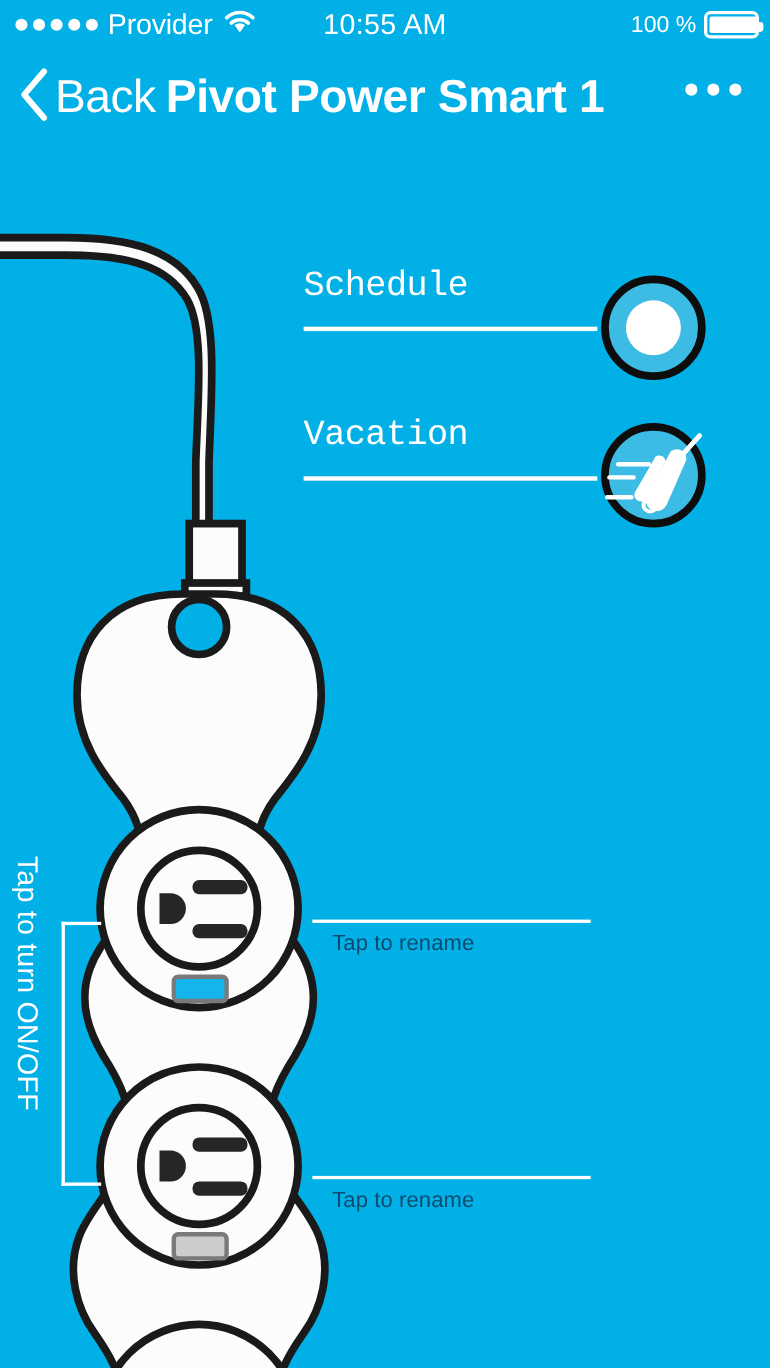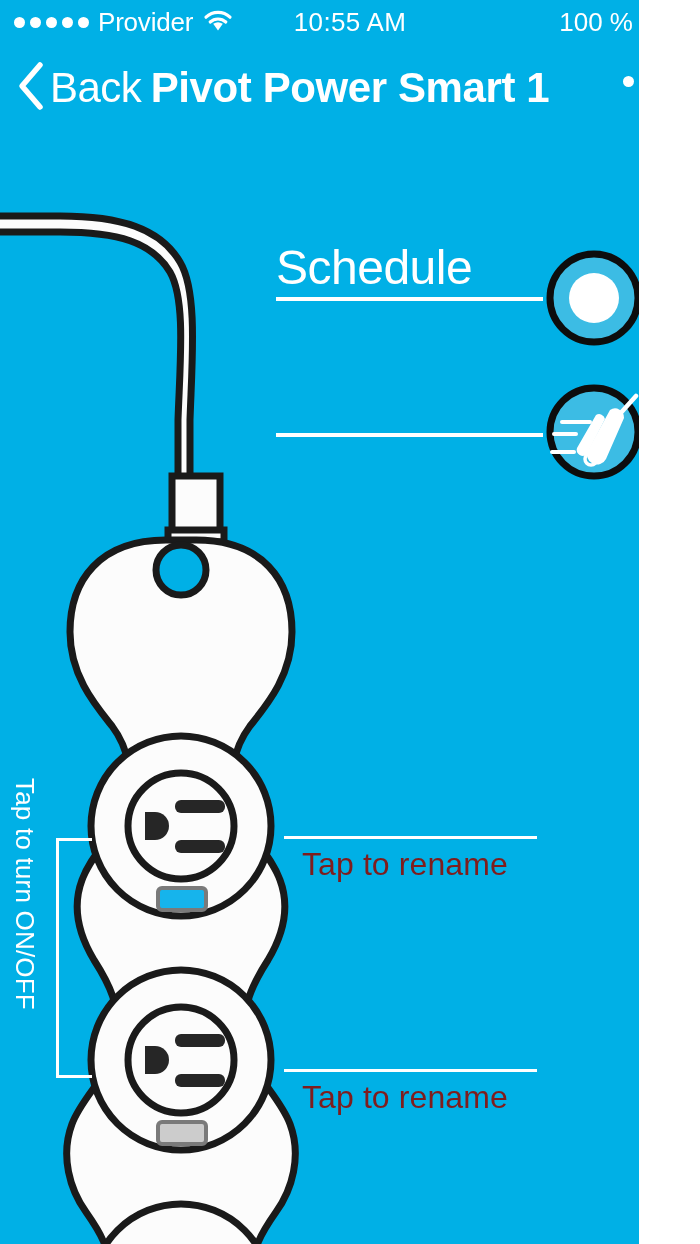--- a/index.html
+++ b/index.html
@@ -6,21 +6,21 @@
     margin: 0;
     padding: 0;
     background: #ffffff;
   }
   body {
     font-family: "Liberation Sans", sans-serif;
     -webkit-font-smoothing: antialiased;
   }
   #screen {
     position: relative;
-    width: 639px;
+    width: 700px;
     height: 1244px;
     background: #00B0E6;
     overflow: hidden;
   }
 
   
   #status-bar {
     position: absolute;
     left: 0; top: 0;
     width: 700px;
@@ -65,21 +65,21 @@
     letter-spacing: 0.3px;
   }
   .sb-right {
     position: absolute;
     right: 10px; top: 5px;
     display: flex;
     align-items: center;
     height: 34px;
   }
   .sb-battery-pct {
-    font-size: 26px;
+    font-size: 21px;
     line-height: 1;
     margin-right: 7px;
   }
   .battery {
     position: relative;
     width: 50px; height: 25px;
     border: 3px solid #ffffff;
     border-radius: 6px;
     box-sizing: border-box;
   }
@@ -155,32 +155,33 @@
   }
 
   
   .row-label {
     position: absolute;
     color: #ffffff;
     line-height: 1;
     white-space: nowrap;
   }
   .big-label {
-    font-size: 48px;
+    font-size: 32px;
     letter-spacing: -0.5px;
+    font-family: Liberation Mono, monospace;
   }
   .rule {
     position: absolute;
     height: 4px;
     background: #ffffff;
   }
   .sub-label {
     position: absolute;
-    color: #7f1d1d;
-    font-size: 32px;
+    color: #0c4a6e;
+    font-size: 20px;
     line-height: 1;
     letter-spacing: 0.1px;
     white-space: nowrap;
   }
 
   #schedule-row { left: 276px; top: 244px; }
   #schedule-rule { left: 276px; top: 297px; width: 267px; }
   #vacation-row { left: 276px; top: 380px; }
   #vacation-rule { left: 276px; top: 433px; width: 267px; }
 
@@ -337,20 +338,21 @@
   <div class="row-label big-label" id="schedule-row">Schedule</div>
   <div class="rule" id="schedule-rule"></div>
   <div style="position:absolute; left:544px; top:248px;">
     <svg width="100" height="100" viewBox="0 0 100 100" xmlns="http://www.w3.org/2000/svg">
       <circle cx="50" cy="50" r="44" fill="#3CBCE4" stroke="#0D0D0D" stroke-width="7"></circle>
       <circle cx="50" cy="50" r="25" fill="#ffffff"></circle>
       <path d="M50 32 L50 51 L63 63" fill="none" stroke="#ffffff" stroke-width="7" stroke-linecap="round" stroke-linejoin="round"></path>
     </svg>
   </div>
 
+  <div class="row-label big-label" id="vacation-row">Vacation</div>
   <div class="rule" id="vacation-rule"></div>
   <div style="position:absolute; left:544px; top:382px;">
     <svg width="100" height="100" viewBox="0 0 100 100" xmlns="http://www.w3.org/2000/svg">
       <circle cx="50" cy="50" r="44" fill="#3CBCE4" stroke="#0D0D0D" stroke-width="7"></circle>
       <g fill="#ffffff">
 
         <path d="M44 68 L66 28 A9 9 0 0 1 80 36 L62 77 A9 9 0 0 1 44 68 Z"></path>
 
         <path d="M33 66 L52 33 A6 6 0 0 1 61 37 L43 72 A6 6 0 0 1 33 66 Z"></path>
 

